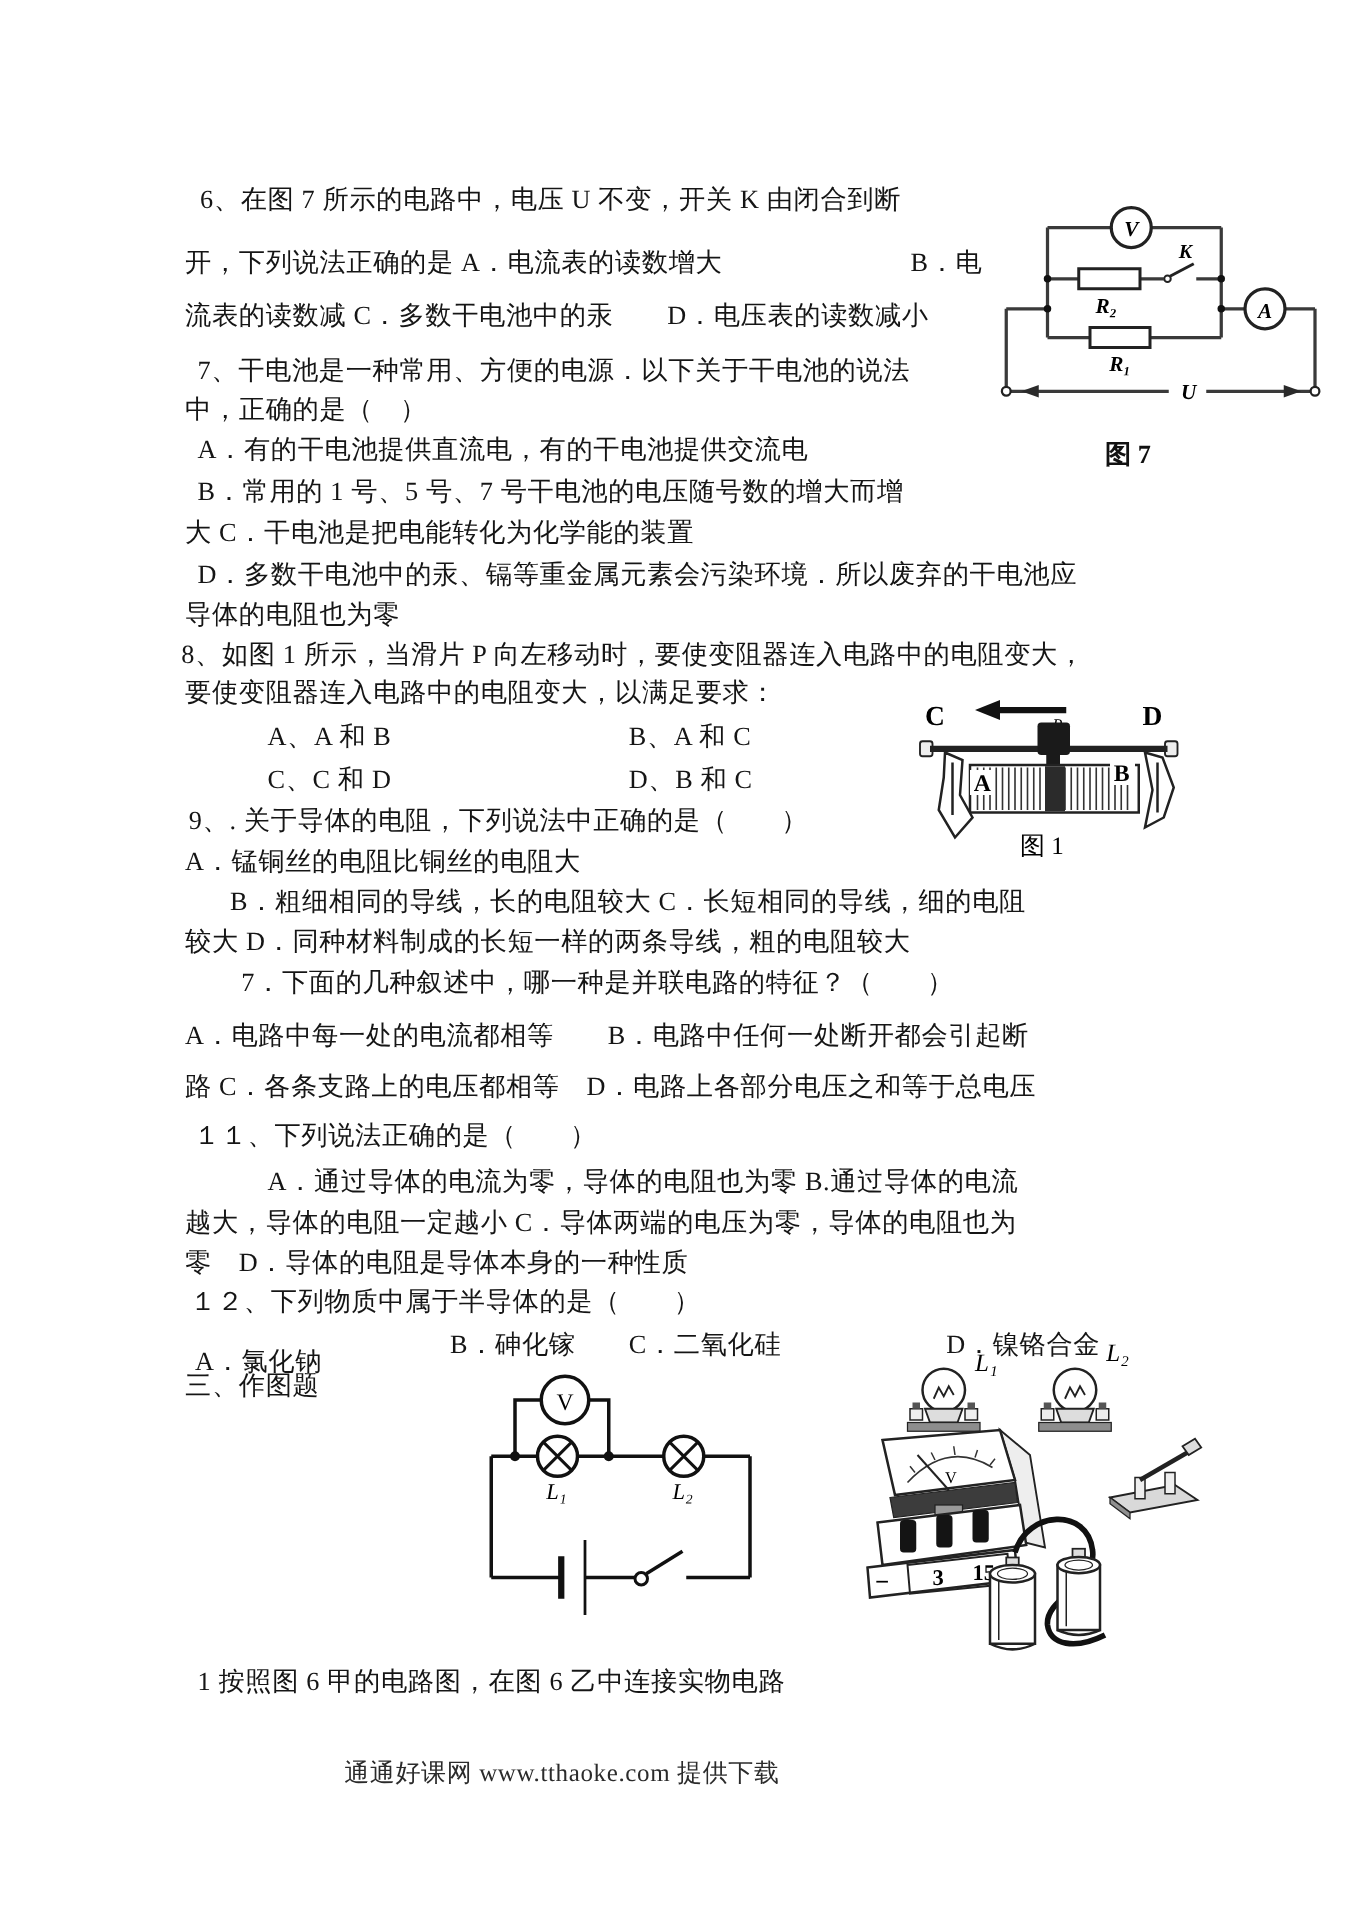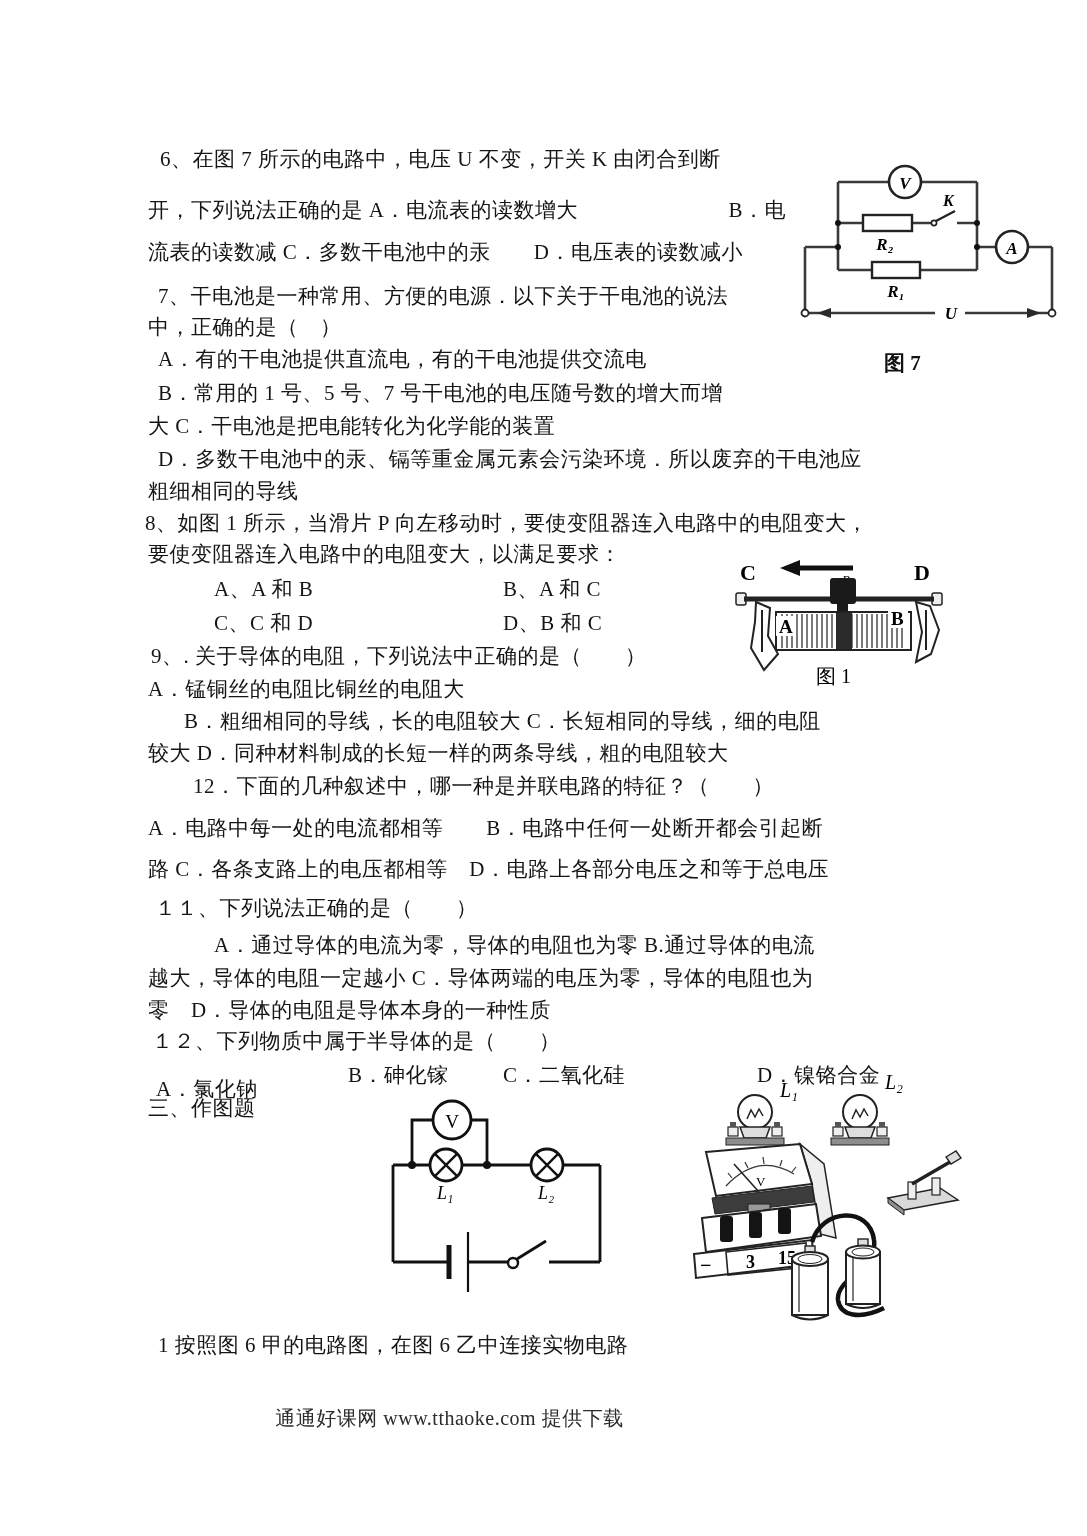--- a/index.html
+++ b/index.html
@@ -25,41 +25,41 @@
 
 <div class="ln" style="left:160px;top:146px">6、在图 7 所示的电路中，电压 U 不变，开关 K 由闭合到断</div>
 <div class="ln" style="left:148px;top:197px">开，下列说法正确的是 A．电流表的读数增大　　　　　　　B．电</div>
 <div class="ln" style="left:148px;top:239px">流表的读数减 C．多数干电池中的汞　　D．电压表的读数减小</div>
 <div class="ln" style="left:158px;top:283px">7、干电池是一种常用、方便的电源．以下关于干电池的说法</div>
 <div class="ln" style="left:148px;top:314px">中，正确的是（　）</div>
 <div class="ln" style="left:158px;top:346px">A．有的干电池提供直流电，有的干电池提供交流电</div>
 <div class="ln" style="left:158px;top:380px">B．常用的 1 号、5 号、7 号干电池的电压随号数的增大而增</div>
 <div class="ln" style="left:148px;top:413px">大 C．干电池是把电能转化为化学能的装置</div>
 <div class="ln" style="left:158px;top:446px">D．多数干电池中的汞、镉等重金属元素会污染环境．所以废弃的干电池应</div>
-<div class="ln" style="left:148px;top:478px">粗细相同的导线</div>
+<div class="ln" style="left:148px;top:478px">导体的电阻也为零</div>
 <div class="ln" style="left:145px;top:510px">8、如图 1 所示，当滑片 P 向左移动时，要使变阻器连入电路中的电阻变大，</div>
 <div class="ln" style="left:148px;top:541px">要使变阻器连入电路中的电阻变大，以满足要求：</div>
 <div class="ln" style="left:214px;top:576px">A、A 和 B</div>
 <div class="ln" style="left:503px;top:576px">B、A 和 C</div>
 <div class="ln" style="left:214px;top:610px">C、C 和 D</div>
 <div class="ln" style="left:503px;top:610px">D、B 和 C</div>
 <div class="ln" style="left:151px;top:643px">9、. 关于导体的电阻，下列说法中正确的是（　　）</div>
 <div class="ln" style="left:148px;top:676px">A．锰铜丝的电阻比铜丝的电阻大</div>
 <div class="ln" style="left:184px;top:708px">B．粗细相同的导线，长的电阻较大 C．长短相同的导线，细的电阻</div>
 <div class="ln" style="left:148px;top:740px">较大 D．同种材料制成的长短一样的两条导线，粗的电阻较大</div>
-<div class="ln" style="left:193px;top:773px">12．下面的几种叙述中，哪一种是并联电路的特征？（　　）</div>
+<div class="ln" style="left:193px;top:773px">7．下面的几种叙述中，哪一种是并联电路的特征？（　　）</div>
 <div class="ln" style="left:148px;top:815px">A．电路中每一处的电流都相等　　B．电路中任何一处断开都会引起断</div>
 <div class="ln" style="left:148px;top:856px">路 C．各条支路上的电压都相等　D．电路上各部分电压之和等于总电压</div>
 <div class="ln" style="left:155px;top:895px">１１、下列说法正确的是（　　）</div>
 <div class="ln" style="left:214px;top:932px">A．通过导体的电流为零，导体的电阻也为零 B.通过导体的电流</div>
 <div class="ln" style="left:148px;top:965px">越大，导体的电阻一定越小 C．导体两端的电压为零，导体的电阻也为</div>
 <div class="ln" style="left:148px;top:997px">零　D．导体的电阻是导体本身的一种性质</div>
 <div class="ln" style="left:152px;top:1028px">１２、下列物质中属于半导体的是（　　）</div>
 <div class="ln" style="left:156px;top:1076px">A．氯化钠</div>
-<div class="ln" style="left:348px;top:1062px">B．砷化镓</div>
+<div class="ln" style="left:360px;top:1062px">B．砷化镓</div>
 <div class="ln" style="left:503px;top:1062px">C．二氧化硅</div>
 <div class="ln" style="left:757px;top:1062px">D．镍铬合金</div>
 <div class="ln" style="left:148px;top:1095px">三、作图题</div>
 <div class="ln" style="left:158px;top:1332px">1 按照图 6 甲的电路图，在图 6 乙中连接实物电路</div>
 
 <div class="footer">通通好课网  www.tthaoke.com  提供下载</div>
 
 <div class="fig" style="left:795px;top:148px;width:290px;height:190px">
 <svg width="290" height="190" viewBox="0 0 290 190">
   <g stroke="#3a3a3a" stroke-width="2.6" fill="none">

